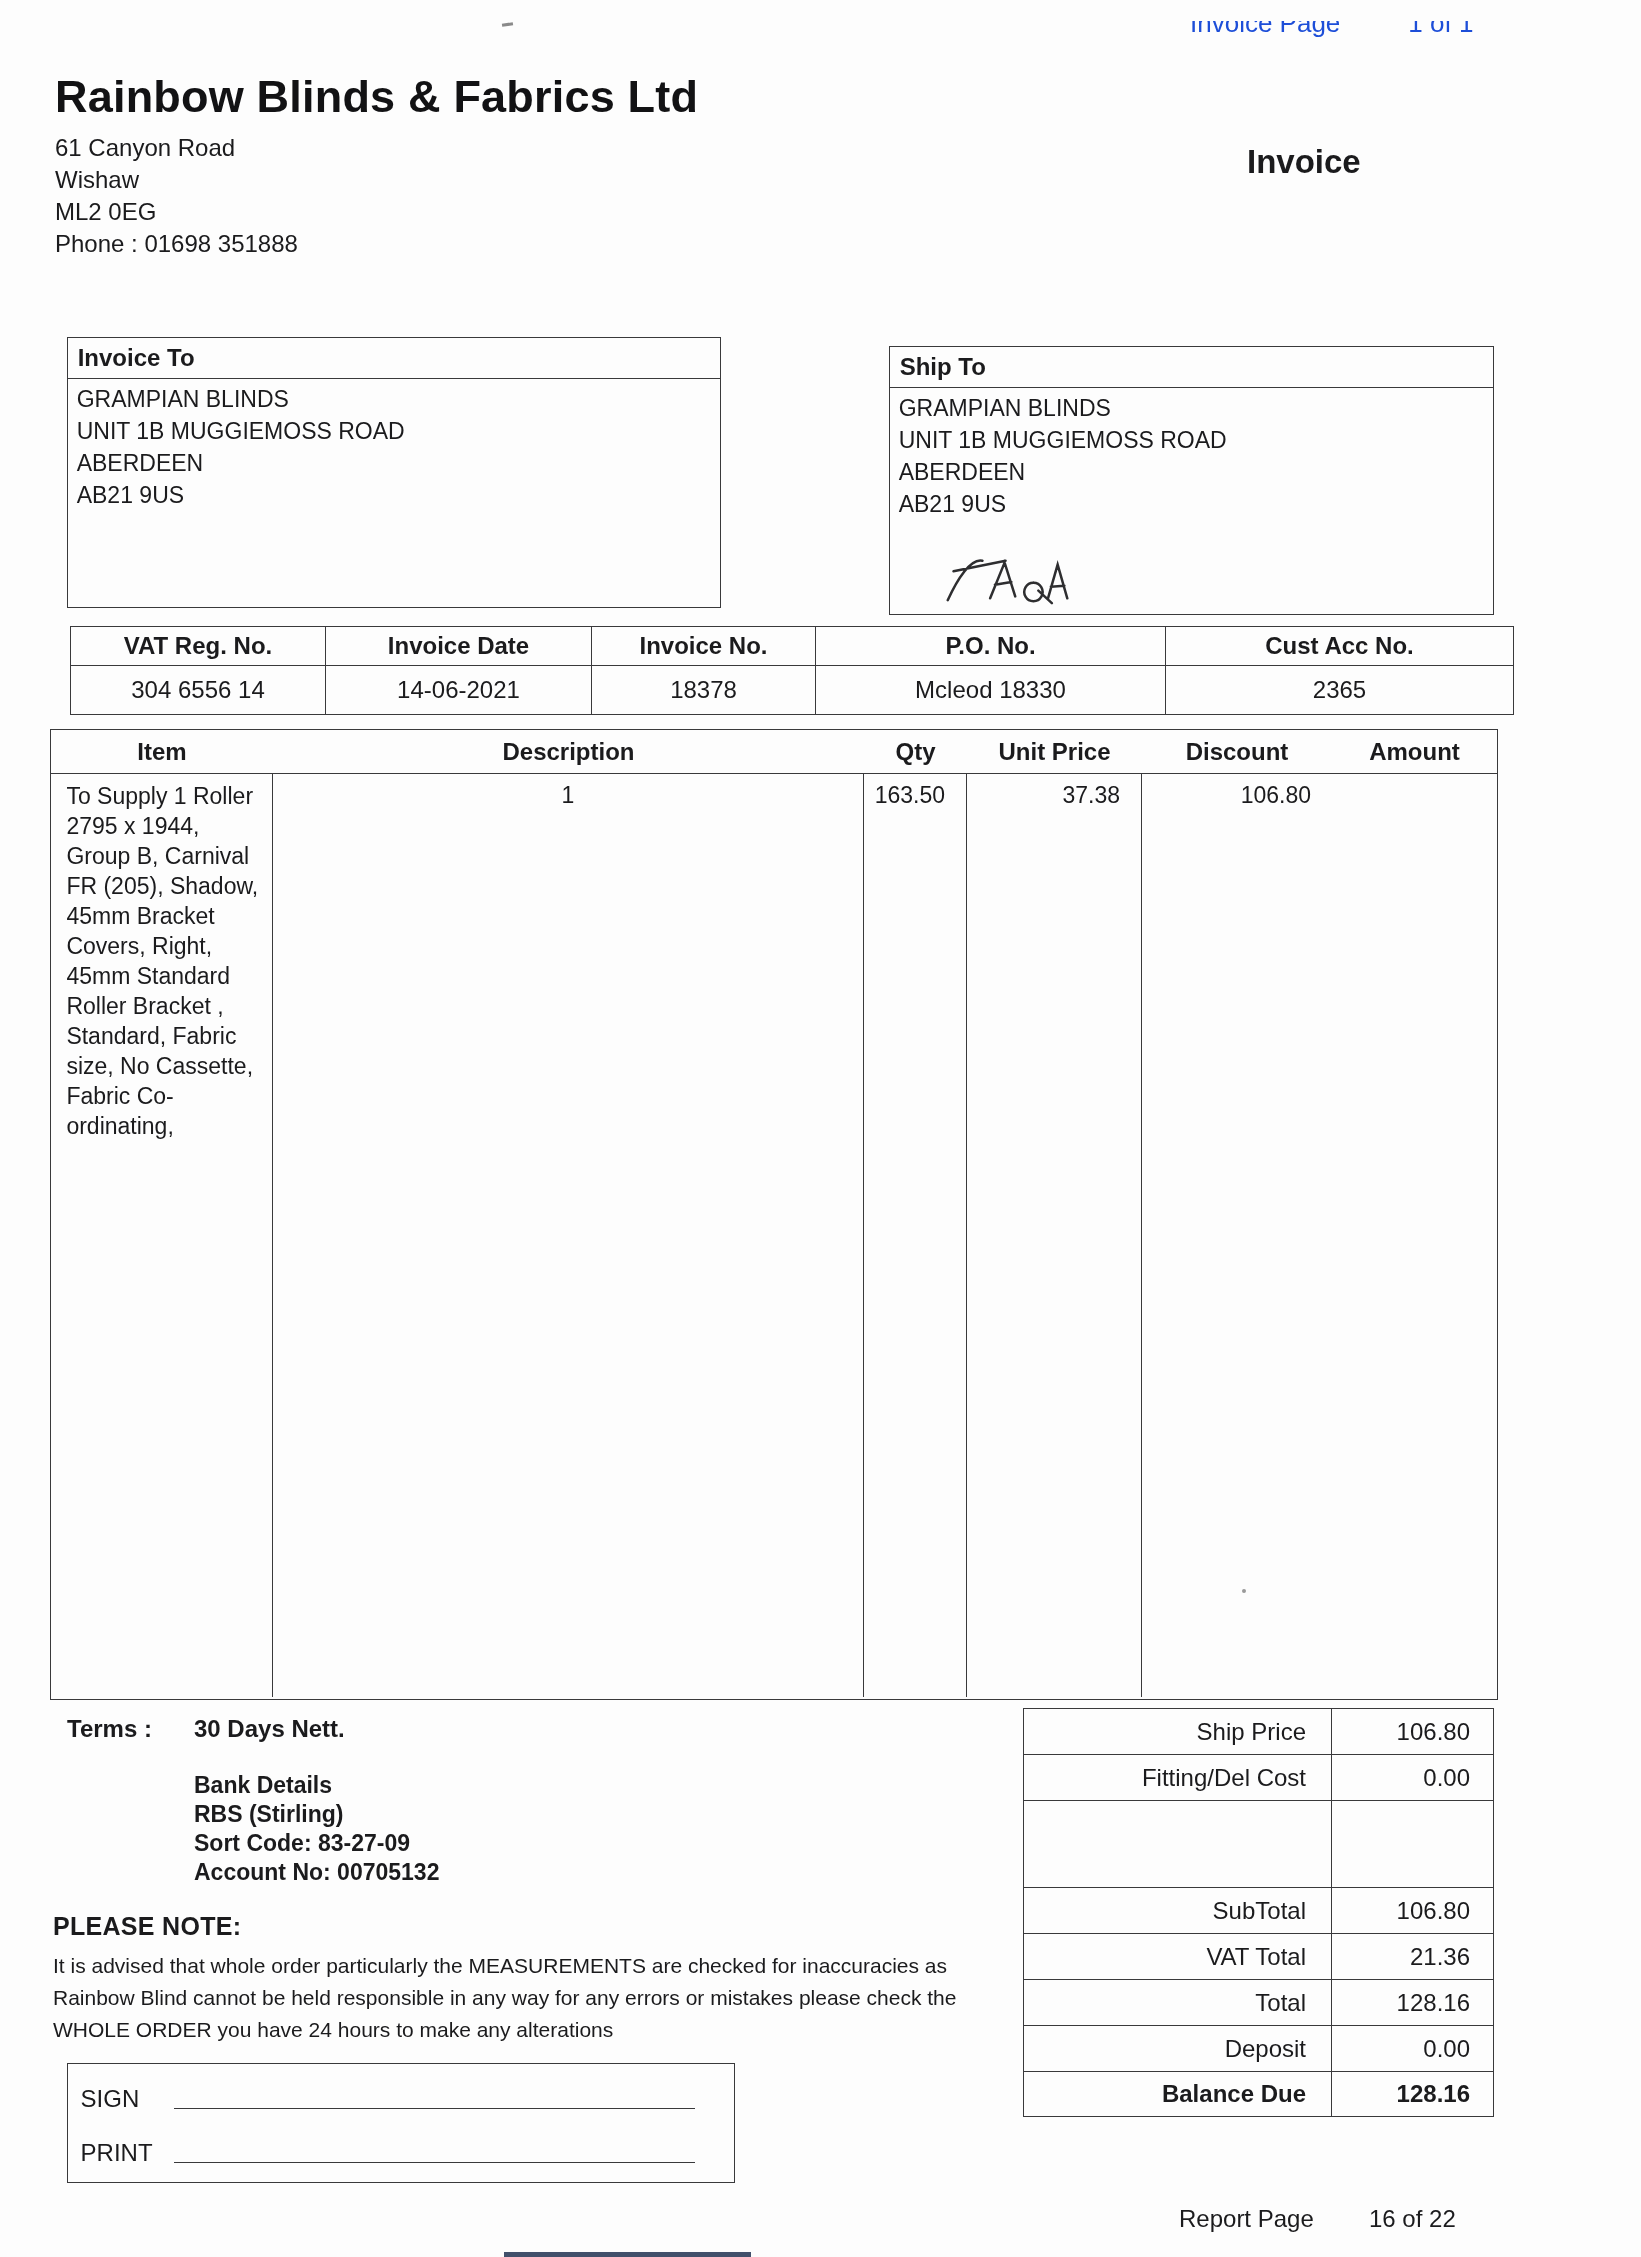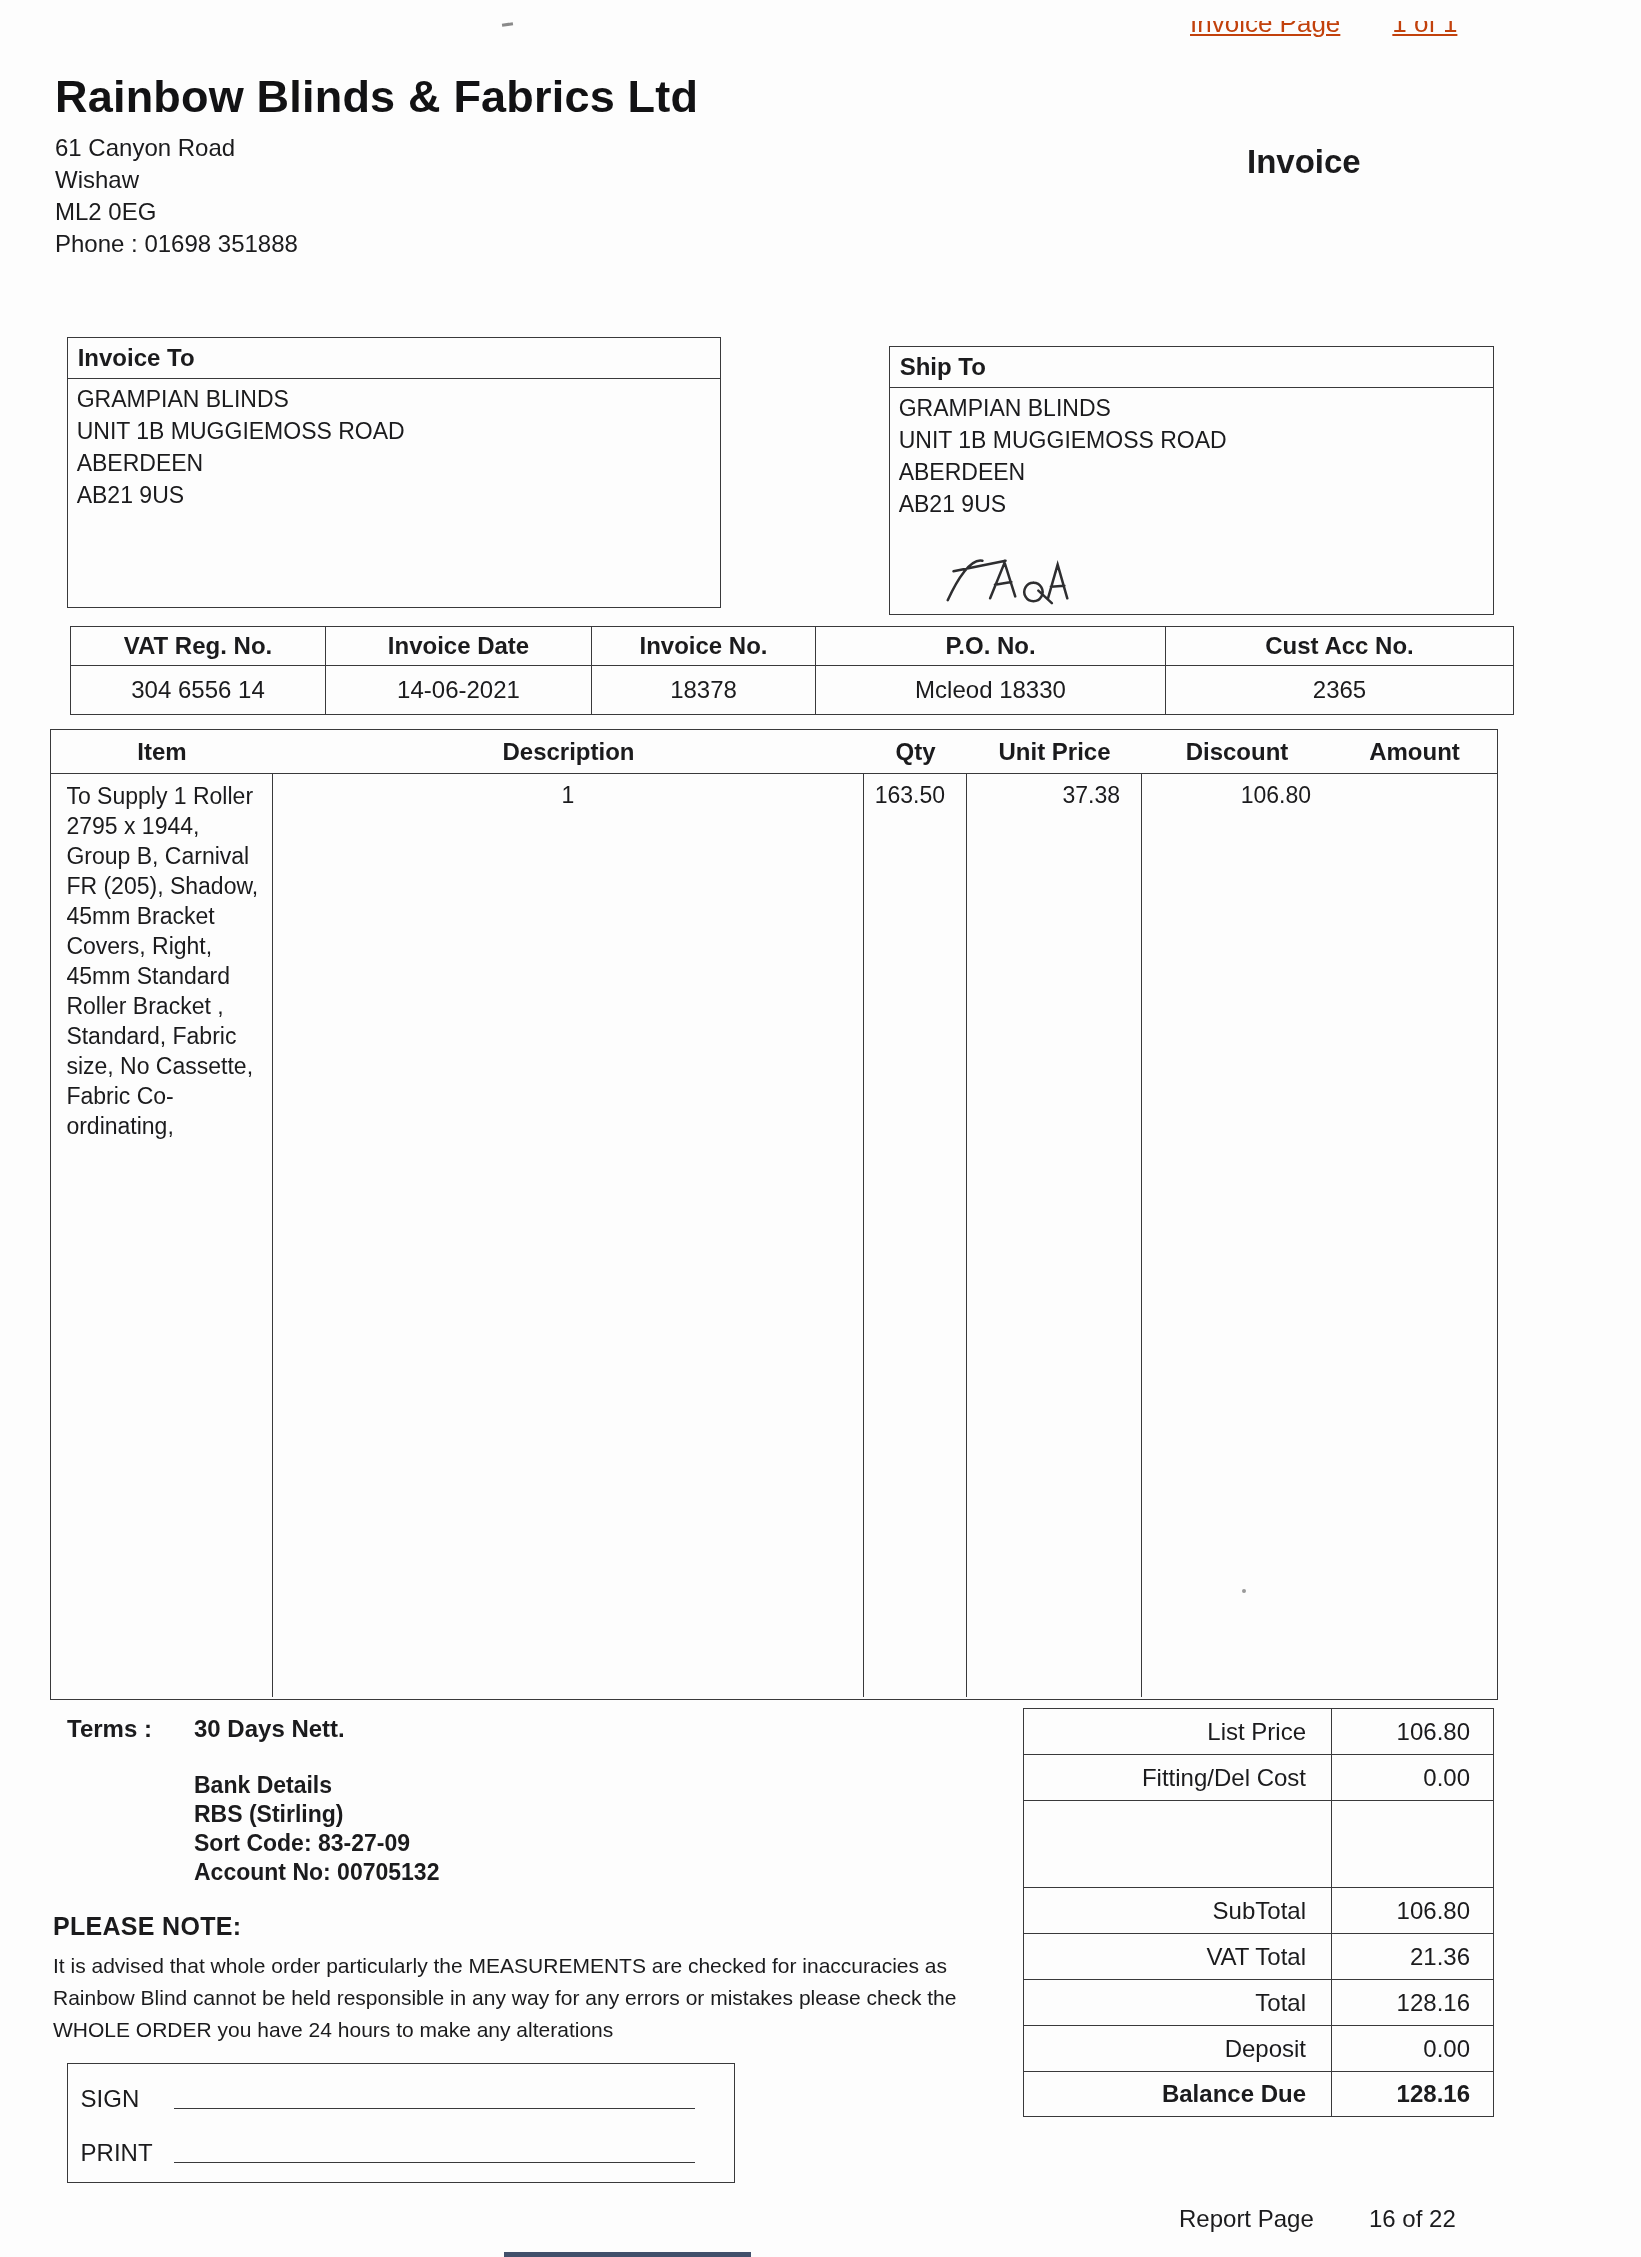--- a/index.html
+++ b/index.html
@@ -6,21 +6,21 @@
   html,body { width:1641px; height:2257px; }
   body {
     background:#fdfdfd;
     font-family:"Liberation Sans","DejaVu Sans",sans-serif;
     color:#1b1b1d;
   }
   .page { position:relative; width:1641px; height:2257px; background:#fdfdfd; overflow:hidden; }
 
   
   .clipped-header { position:absolute; left:1190px; top:21px; width:328px; height:31px; overflow:hidden; }
-  .clipped-header .inner { margin-top:-12.6px; font-size:26px; color:#c2410c; display:flex; gap:52px; white-space:nowrap;text-decoration:underline; }
+  .clipped-header .inner { margin-top:-12.6px; font-size:26px; color:#1d4ed8; display:flex; gap:68px; white-space:nowrap; }
 
   
   .company { position:absolute; left:55px; top:71px; }
   .company-name { font-size:45px; font-weight:bold; color:#121214; margin-bottom:8.7px; letter-spacing:0.2px; }
   .company-line { font-size:24px; line-height:32px; }
 
   .invoice-title { position:absolute; left:1247px; top:143px; font-size:33px; font-weight:bold; }
 
   
   .addr-box { position:absolute; border:1.9px solid #39393b; background:transparent; }
@@ -169,21 +169,21 @@
           <div class="cell-num">37.38</div>
         </div>
       <div class="col last">
           <div class="cell-num">106.80</div>
         </div>
     </div>
   </div>
 
   <div class="totals">
     <div class="t-row">
-      <div class="t-label">List Price</div>
+      <div class="t-label">Ship Price</div>
       <div class="t-value">106.80</div>
     </div>
     <div class="t-row">
       <div class="t-label">Fitting/Del Cost</div>
       <div class="t-value">0.00</div>
     </div>
     <div class="t-row">
       <div class="t-label"></div>
       <div class="t-value"></div>
     </div>

